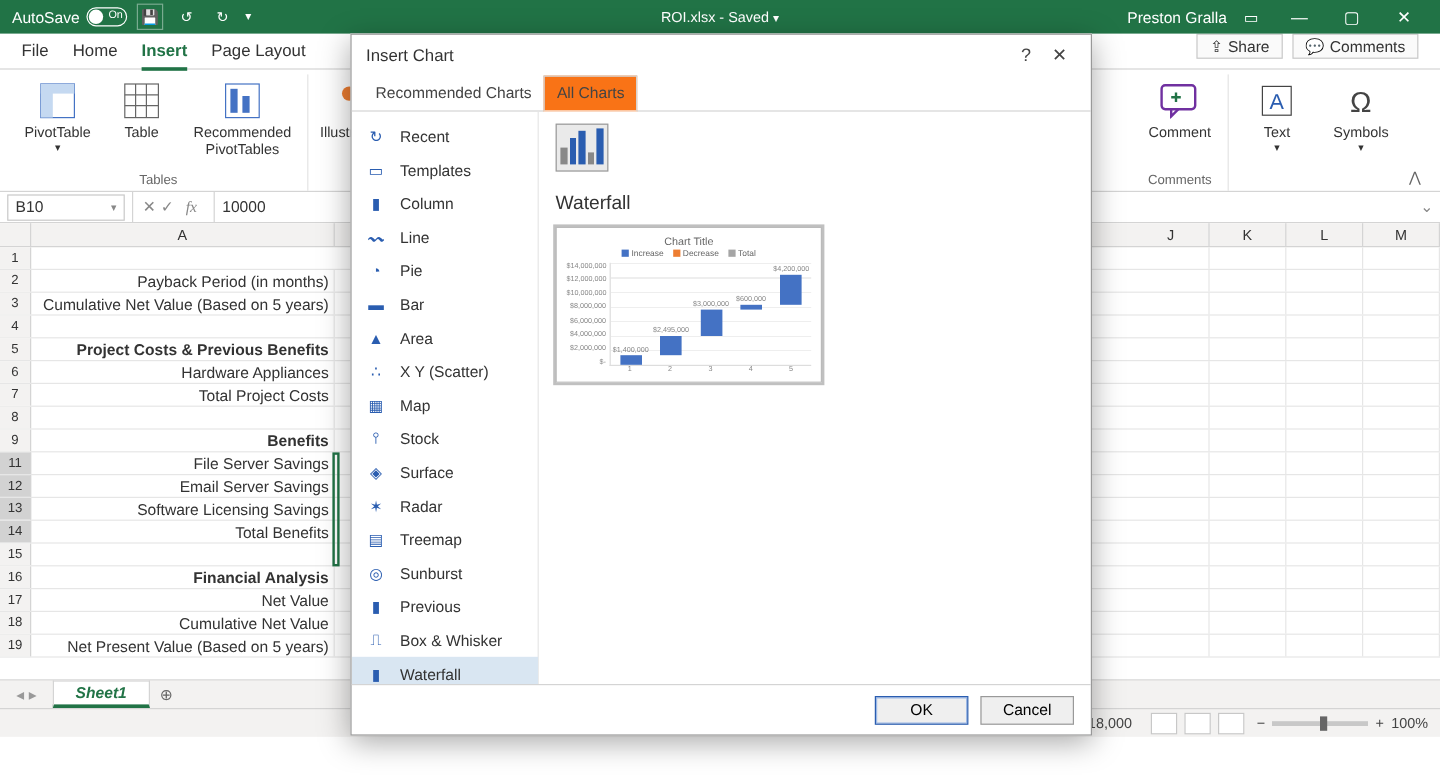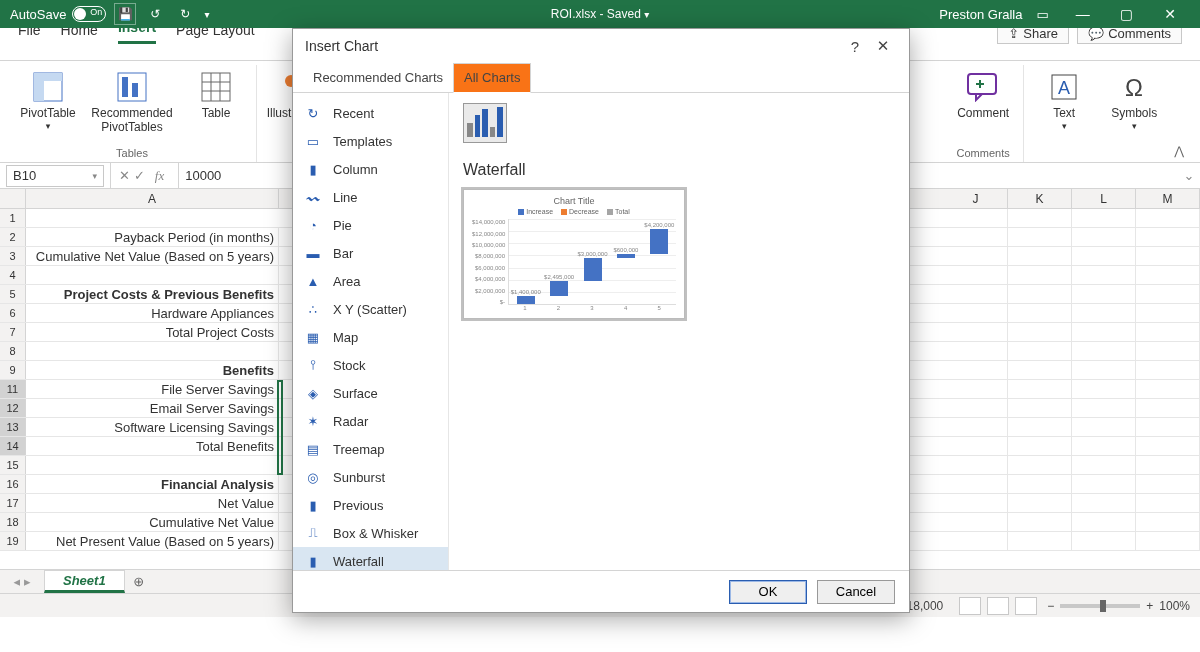--- a/index.html
+++ b/index.html
@@ -7,21 +7,21 @@
   .titlebar { height: 28px; background: #217346; color: #fff; display: flex; align-items: center; position: relative; }
   .titlebar-left { display: flex; align-items: center; gap: 8px; padding-left: 10px; }
   .autosave { display: flex; align-items: center; gap: 6px; }
   .toggle { width: 34px; height: 16px; border: 1px solid #fff; border-radius: 9px; position: relative; background: transparent; }
   .toggle-knob { width: 12px; height: 12px; background: #fff; border-radius: 50%; position: absolute; top: 1px; left: 1px; }
   .t-icon { width: 22px; height: 22px; display: inline-flex; align-items: center; justify-content: center; border: 1px solid rgba(255,255,255,0.4); font-size: 12px; color: #fff; }
   .titlebar-center { position: absolute; left: 50%; transform: translateX(-50%); font-size: 12px; }
   .titlebar-right { margin-left: auto; display: flex; align-items: center; gap: 14px; padding-right: 10px; }
   .winctrl span { width: 40px; height: 28px; display: inline-flex; align-items: center; justify-content: center; font-size: 14px; }
 
-  .ribbon-tabs { height: 30px; display: flex; align-items: flex-end; gap: 20px; padding: 16px 18px; border-bottom: 1px solid #d4d4d4; }
+  .ribbon-tabs { height: 30px; display: flex; align-items: flex-start; gap: 20px; padding: 0 18px; border-bottom: 1px solid #d4d4d4; }
   .ribbon-tab { padding: 6px 0; font-size: 14px; cursor: pointer; }
   .ribbon-tab.active { color: #217346; border-bottom: 3px solid #217346; font-weight: 600; }
   .ribbon-right { margin-left: auto; display: flex; gap: 8px; }
   .ribbon-btn-sm { border: 1px solid #c8c8c8; padding: 2px 10px; font-size: 13px; background: #fafafa; display: flex; align-items: center; gap: 4px; }
 
   .ribbon-body { height: 102px; border-bottom: 1px solid #d4d4d4; display: flex; padding: 4px 8px 0 8px; }
   .rgroup { display: flex; flex-direction: column; align-items: center; padding: 0 8px; border-right: 1px solid #e4e4e4; }
   .rgroup.last { border-right: none; }
   .rgroup-items { display: flex; gap: 6px; }
   .rgroup-label { font-size: 11px; color: #666; margin-top: auto; padding: 3px 0; }
@@ -161,42 +161,42 @@
           <div class="ico">
             <svg width="32" height="32">
               <rect x="2" y="2" width="28" height="28" fill="none" stroke="#4472c4"></rect>
               <rect x="2" y="2" width="10" height="28" fill="#c5d9f1"></rect>
               <rect x="2" y="2" width="28" height="8" fill="#c5d9f1"></rect>
             </svg>
           </div>
           <span>PivotTable</span>
           <span style="font-size:9px">▾</span>
         </div>
-      <div class="rbtn wide">
-          <div class="ico">
-            <svg width="32" height="32">
-              <rect x="2" y="2" width="28" height="28" fill="none" stroke="#4472c4"></rect>
-              <rect x="6" y="6" width="6" height="20" fill="#4472c4"></rect>
-              <rect x="16" y="12" width="6" height="14" fill="#4472c4"></rect>
-            </svg>
-          </div>
-          <span style="white-space:pre-line">Recommended
-PivotTables</span>
-        </div>
       <div class="rbtn">
           <div class="ico">
             <svg width="32" height="32">
               <rect x="2" y="2" width="28" height="28" fill="none" stroke="#666"></rect>
               <line x1="2" y1="11" x2="30" y2="11" stroke="#666"></line>
               <line x1="2" y1="20" x2="30" y2="20" stroke="#666"></line>
               <line x1="11" y1="2" x2="11" y2="30" stroke="#666"></line>
               <line x1="20" y1="2" x2="20" y2="30" stroke="#666"></line>
             </svg>
           </div>
           <span>Table</span>
+        </div>
+      <div class="rbtn wide">
+          <div class="ico">
+            <svg width="32" height="32">
+              <rect x="2" y="2" width="28" height="28" fill="none" stroke="#4472c4"></rect>
+              <rect x="6" y="6" width="6" height="20" fill="#4472c4"></rect>
+              <rect x="16" y="12" width="6" height="14" fill="#4472c4"></rect>
+            </svg>
+          </div>
+          <span style="white-space:pre-line">Recommended
+PivotTables</span>
         </div>
     </div>
     <div class="rgroup-label">Tables</div>
   </div>
   <div class="rgroup">
     <div class="rgroup-items">
       <div class="rbtn">
           <div class="ico">
             <svg width="32" height="32">
               <circle cx="10" cy="10" r="6" fill="#ed7d31"></circle>

